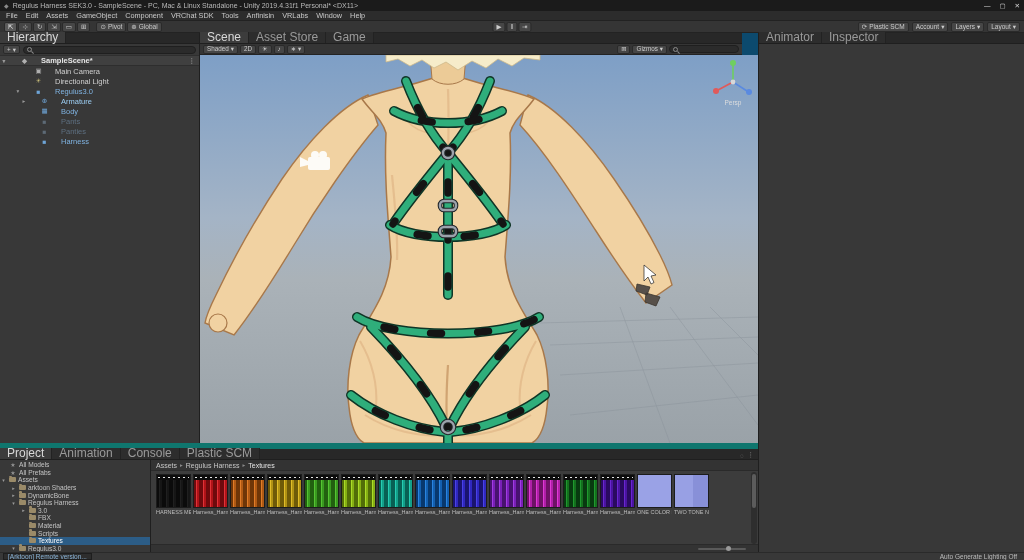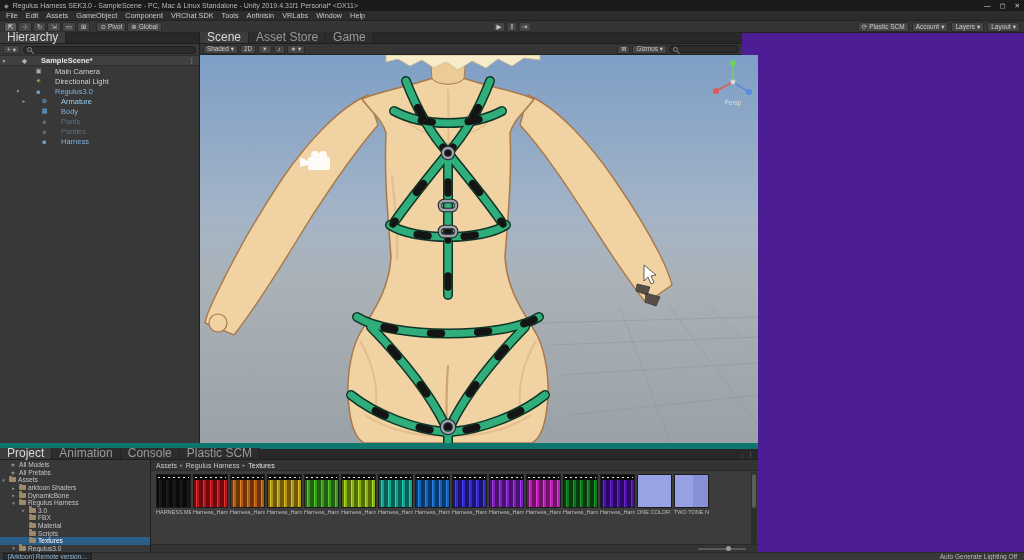--- a/index.html
+++ b/index.html
@@ -1,17 +1,17 @@
 <!DOCTYPE html>
 <html><head>
 <meta charset="utf-8">
 <style>
   *{margin:0;padding:0;box-sizing:border-box;font-family:"Liberation Sans",sans-serif}
   html,body{width:1024px;height:560px;overflow:hidden;background:#383838}
-  .window{position:relative;width:1024px;height:560px;background:#4c1d95;color:#c8c8c8;font-size:8px}
+  .window{position:relative;width:1024px;height:560px;background:#0c4a6e;color:#c8c8c8;font-size:8px}
   
   .titlebar{position:absolute;top:0;left:0;right:0;height:11px;background:#1b1b1b;display:flex;align-items:center;gap:4px;padding:0 4px;font-size:7px;color:#b9b9b9}
   .unity-logo{color:#8a8a8a;font-size:6px}
   .win-controls{margin-left:auto;display:flex;gap:9px;color:#d8d8d8;font-size:6.5px}
   .menubar{position:absolute;top:11px;left:0;right:0;height:10px;background:#2c2c2c;border-bottom:1px solid #222;display:flex;align-items:center;font-size:7.3px;color:#c9c9c9;padding:0 2px}
   .menubar span{padding:0 4px;cursor:default}
   .toolbar{position:absolute;top:21px;left:0;right:0;height:12px;background:#353535;border-bottom:1px solid #232323;display:flex;align-items:center;padding:0 4px;gap:6px}
   button{background:#464646;border:1px solid #2a2a2a;border-radius:2px;color:#cccccc;font-size:6.5px;height:10px;line-height:8px;padding:0 3px;display:inline-flex;align-items:center;gap:2px;cursor:default}
   .tool-group{display:flex;gap:1px}
   .tbtn.active{background:#5a5a5a;color:#fff}
@@ -344,20 +344,31 @@
         <line x1="533" y1="27" x2="547" y2="36" stroke="#5a8ae0" stroke-width="1.6"></line>
         <circle cx="549" cy="37" r="3" fill="#5a8ae0"></circle>
         <circle cx="533" cy="27" r="2.4" fill="#d8d8d8"></circle>
         <text x="533" y="50" font-size="6.5" fill="#dddddd" text-anchor="middle">Persp</text>
       </g>
 
       <path d="M444,210 L444,226 L448,222 L451,229 L454,227.5 L451,221 L456,220 Z" fill="#ffffff" stroke="#222222" stroke-width="0.7"></path>
     </svg>
   </div>
 
+  <div class="right-panel">
+    <div class="tabstrip">
+      <div class="tab">
+          <span>Animator</span>
+        </div>
+      <div class="tab">
+          <span>Inspector</span>
+        </div>
+    </div>
+    <div class="empty-dock"></div>
+  </div>
 
   <div class="bottom-panel">
     <div class="tabstrip">
       <div class="tab active">
           <span>Project</span>
         </div>
       <div class="tab">
           <span>Animation</span>
         </div>
       <div class="tab">

